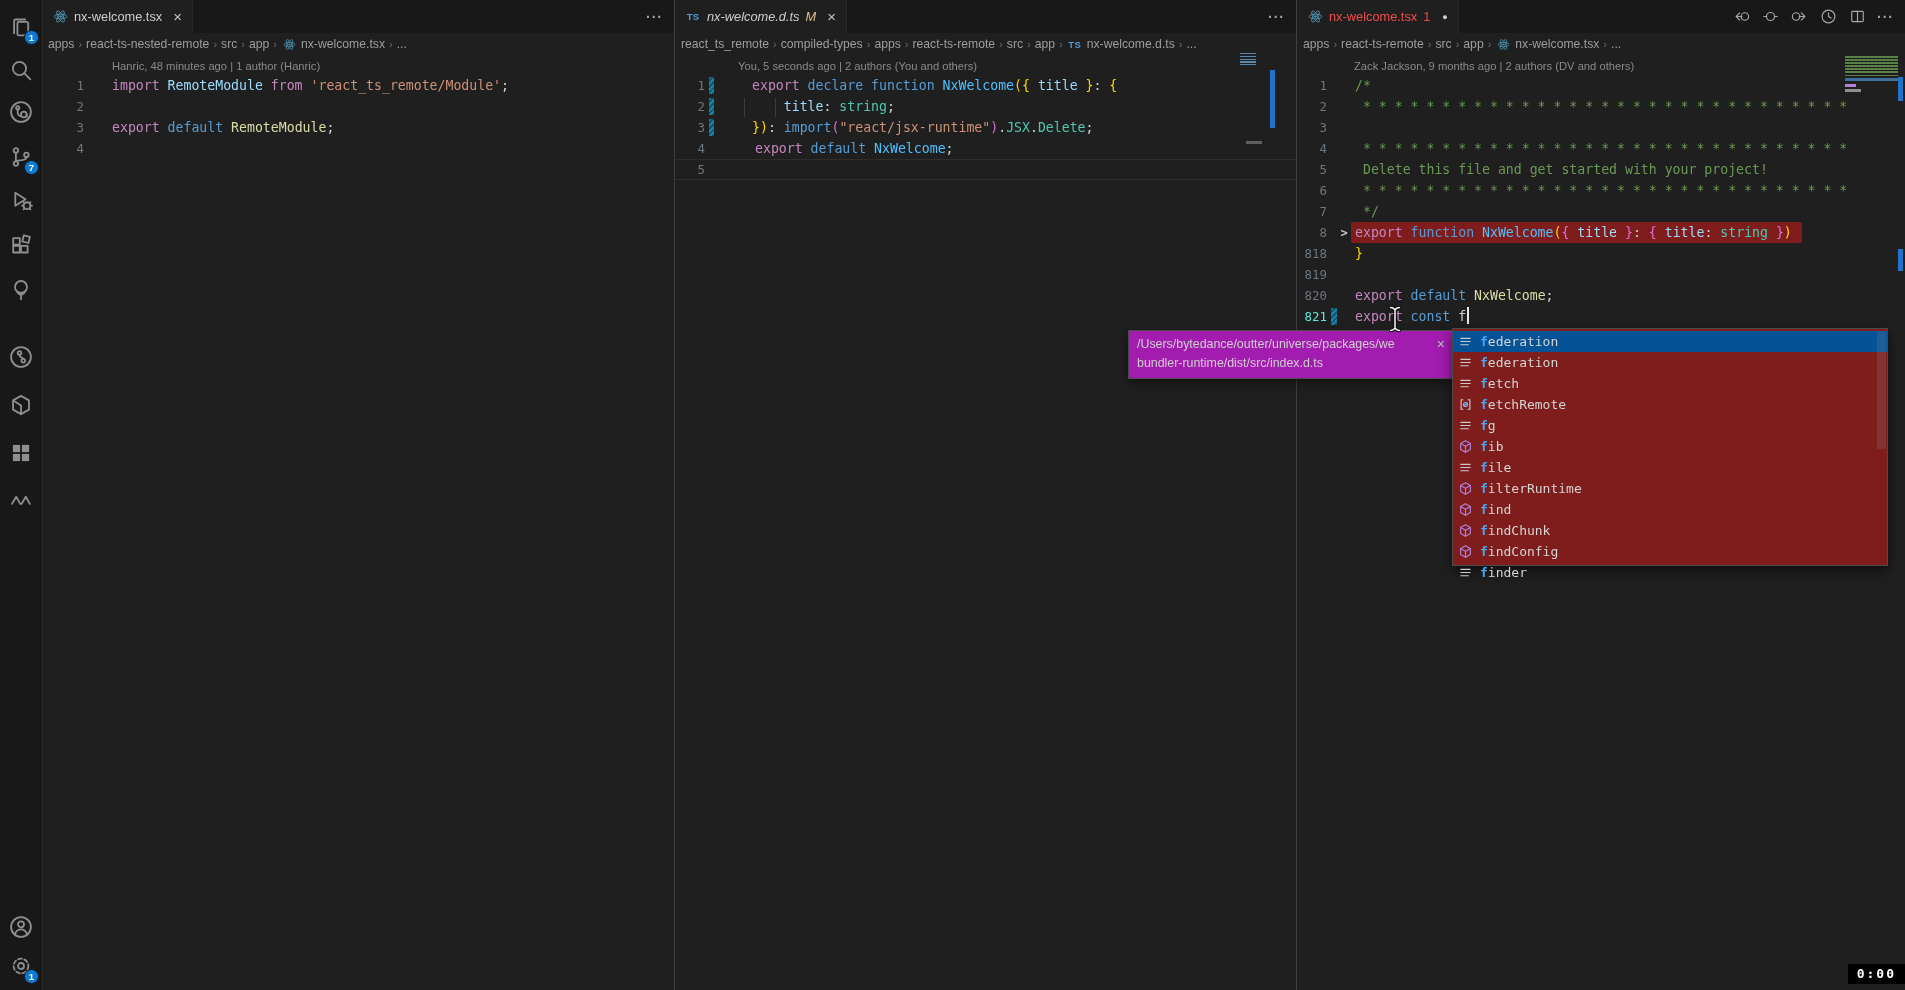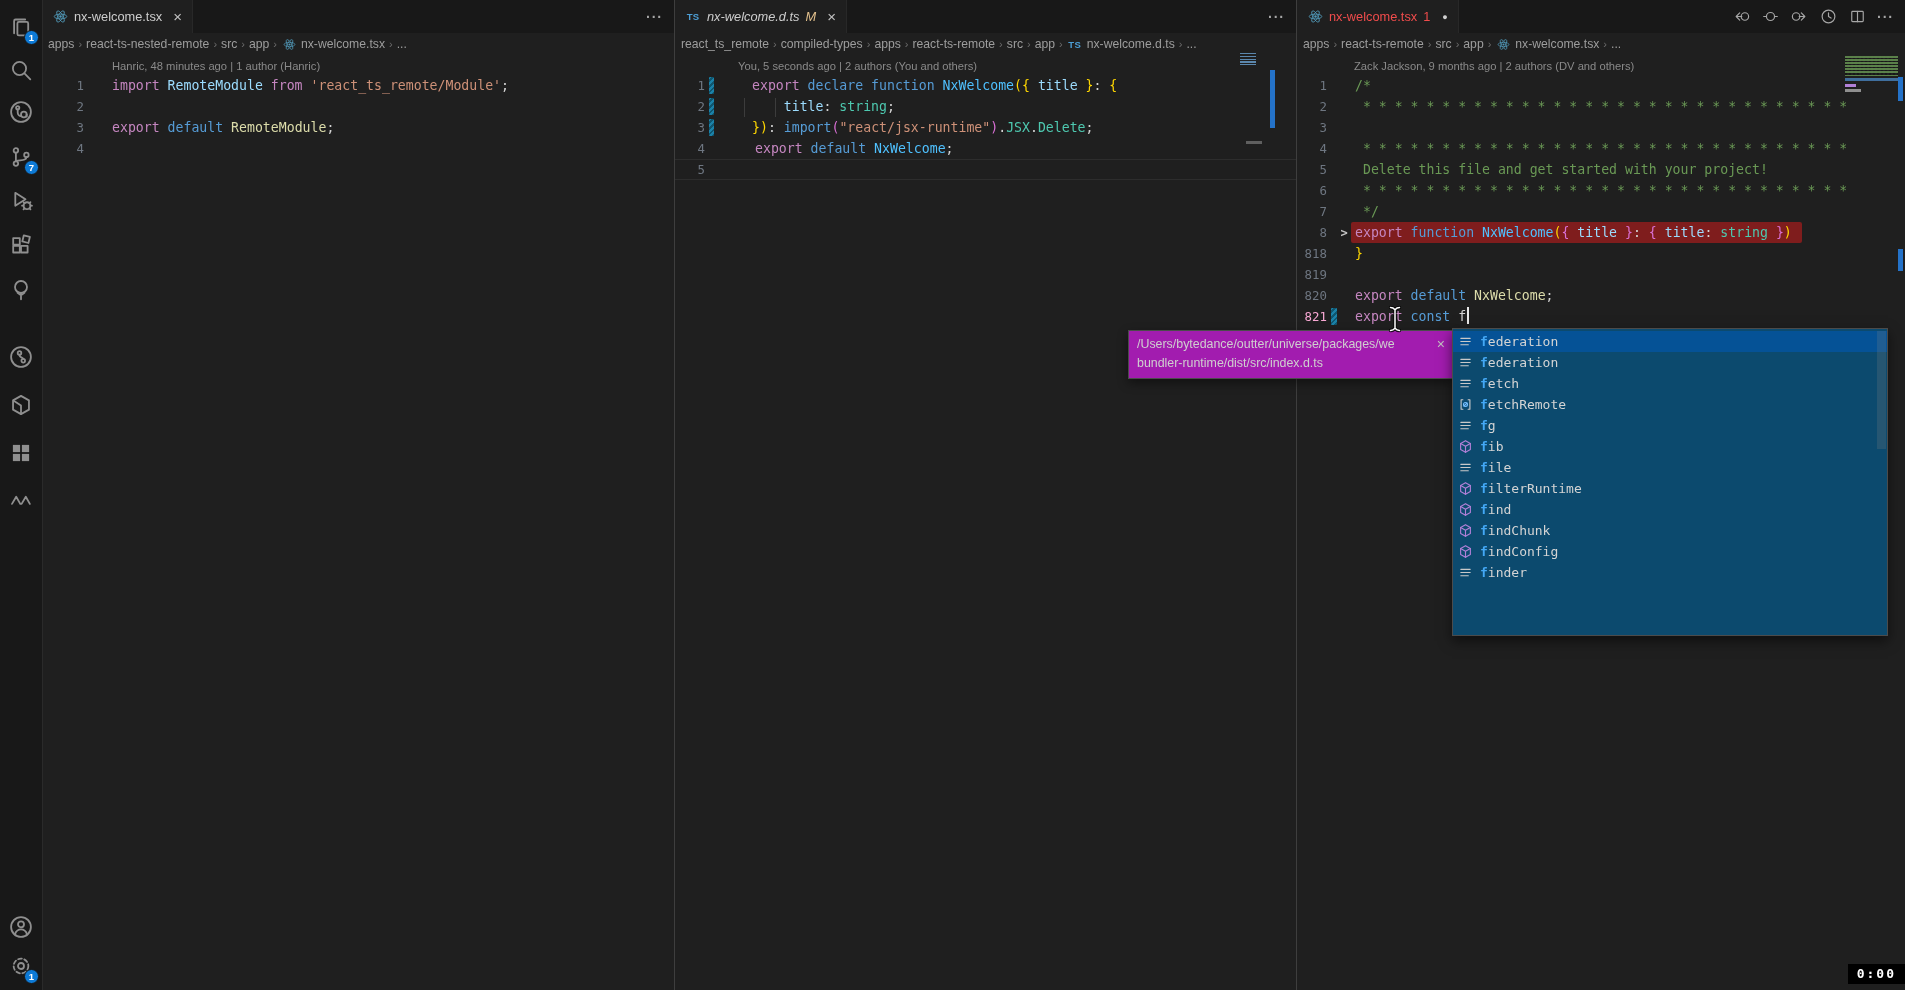--- a/index.html
+++ b/index.html
@@ -50,41 +50,41 @@
   
   .code-wrap{position:relative;font-family:"DejaVu Sans Mono","Liberation Mono",monospace}
   .codelens{font-size:11.2px;color:#8a8a8a;height:18px;line-height:18px;margin-top:2px;
             font-family:"Liberation Sans",sans-serif}
   #g1 .codelens{margin-left:70px}
   #g2 .codelens{margin-left:63px}
   #g3 .codelens{margin-left:57px}
   .row{display:flex;height:21px;align-items:center;position:relative}
   .row.curline{box-shadow:inset 0 1px 0 #2d2d2d,inset 0 -1px 0 #2d2d2d}
   .num{flex:none;text-align:right;font-size:12.4px;color:#6e7681}
-  .num.active{color:#f9a8d4}
+  .num.active{color:#5eead4}
   #g1 .num{width:42px}
   #g2 .num{width:30px}
   #g3 .num{width:30px}
   .decor{flex:none;width:8px;height:17px;margin-left:4px}
   #g3 .decor{width:6px}
   .decor.mod{width:5px;border-radius:1px;
      background:repeating-linear-gradient(135deg,#1b81a8 0,#1b81a8 2px,#0f566f 2px,#0f566f 4px)}
   .fold{flex:none;width:14px;text-align:center;color:#c5c5c5;font-size:12px;font-weight:bold}
   pre.code{margin:0;font-size:13.2px;line-height:21px;white-space:pre;color:#d4d4d4}
   #g1 pre.code{padding-left:16px}
   #g2 pre.code{padding-left:38px}
   #g3 pre.code{padding-left:4px}
   pre.code.hlfold{background:#7f1d1d;padding-right:10px;border-radius:2px}
   .tk-pink{color:#c586c0}.tk-blue{color:#569cd6}.tk-ident{color:#9cdcfe}.tk-fn{color:#4fc1ff}
   .tk-fn2{color:#dcdcaa}.tk-str{color:#ce9178}.tk-type{color:#4ec9b0}.tk-comment{color:#6a9955}
   .tk-gold{color:#ffd700}.tk-purple{color:#da70d6}.tk-fg{color:#d4d4d4}
   .caret{display:inline-block;width:2px;height:17px;background:#e8e8e8;vertical-align:-3px;margin-left:1px}
 
   
-  .suggest{position:absolute;left:1452px;top:328px;width:436px;height:308px;background:#0c4a6e;
+  .suggest{position:absolute;left:1452px;top:328px;width:436px;height:238px;background:#7f1d1d;
            border:1px solid #4b4b4b;box-sizing:border-box;padding:2px 0;z-index:30;
            box-shadow:0 5px 12px rgba(0,0,0,.55)}
   .sg-row{display:flex;align-items:center;height:21px;padding:0 3px;gap:5px;
           font-family:"DejaVu Sans Mono","Liberation Mono",monospace;font-size:13px;color:#d4d4d4}
   .sg-row.sel{background:#055296}
   .sg-ic{flex:none;width:19px;height:17px;display:flex;align-items:center;justify-content:center}
   .sg-ic svg{width:15px;height:15px;fill:none;stroke-width:1.2;stroke-linecap:round;stroke-linejoin:round}
   .sg-match{color:#44a8f5;font-weight:bold}
   .sg-scroll{position:absolute;right:1px;top:2px;width:9px;height:118px;background:rgba(130,130,130,.22)}
 

